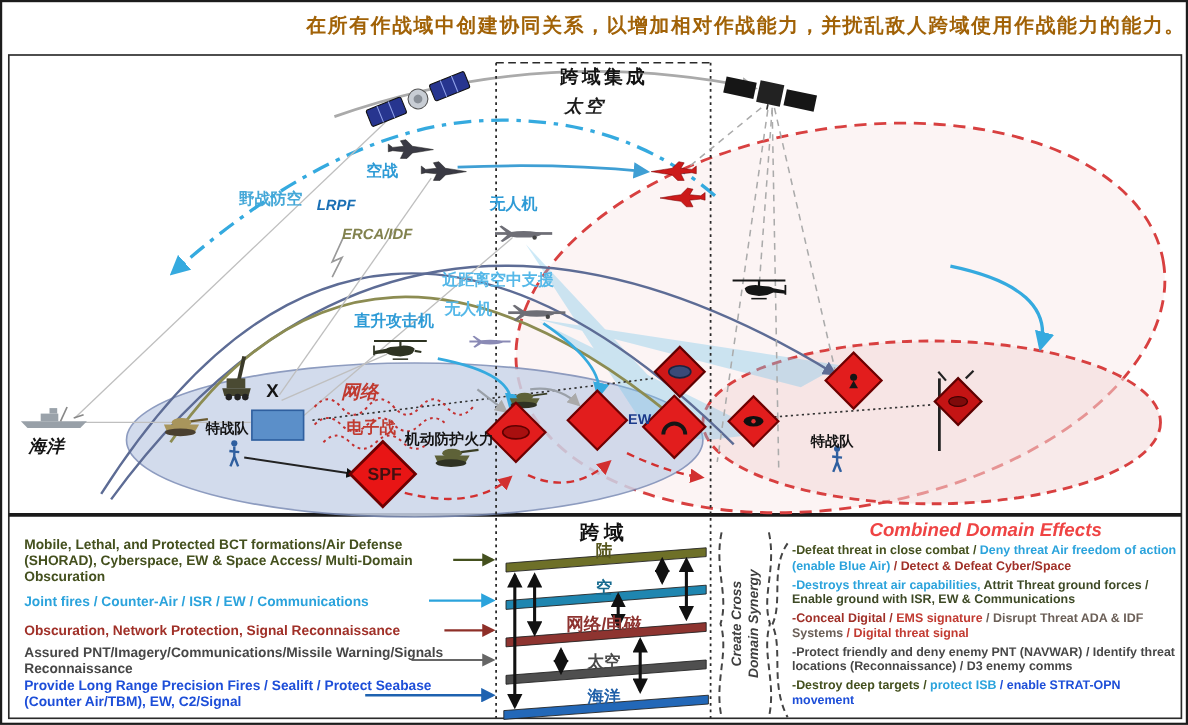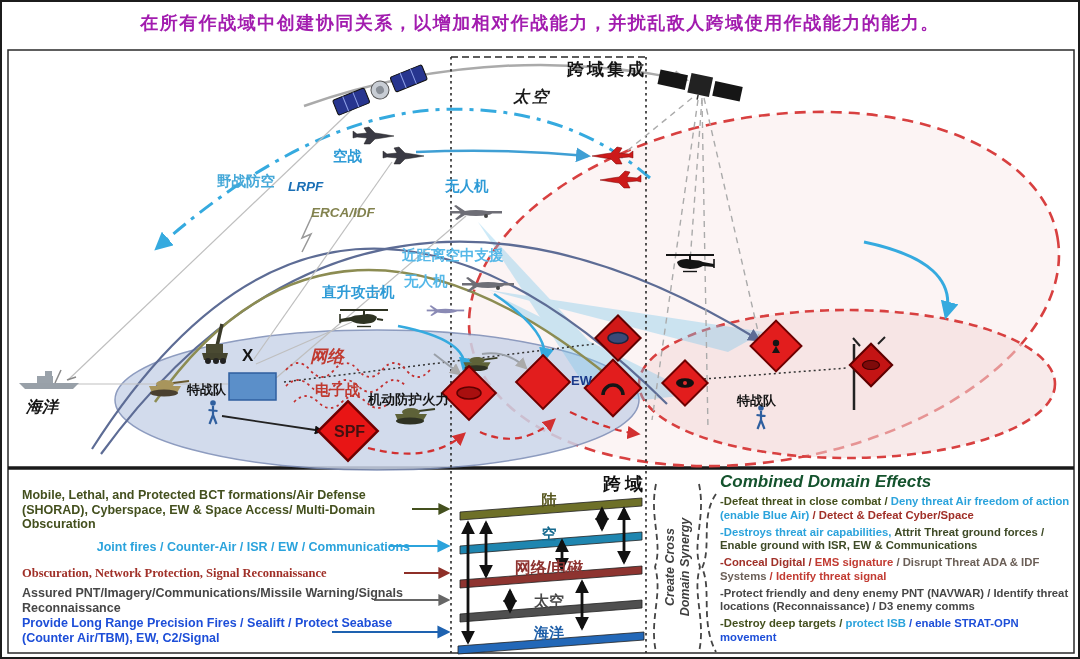--- a/index.html
+++ b/index.html
@@ -1,38 +1,38 @@
 <!DOCTYPE html>
 <html><head>
 <meta charset="utf-8">
 <style>
   html,body{margin:0;padding:0;background:#fff;}
   .frame{position:relative;width:1080px;height:659px;background:#fff;border:2px solid #1c1c1c;
          box-sizing:border-box;overflow:hidden;font-family:"Liberation Sans",sans-serif;}
   svg.layer{position:absolute;left:0;top:0;}
-  .top-title{position:absolute;top:9px;left:0;width:100%;text-align:center;font-size:18px;
-             font-weight:bold;color:#a21caf;letter-spacing:1.5px;}
+  .top-title{position:absolute;top:9px;left:0;width:100%;text-align:right;font-size:18px;
+             font-weight:bold;color:#a16207;letter-spacing:1.5px;}
   .lbl{position:absolute;font-weight:bold;white-space:nowrap;line-height:1;}
   .it{font-style:italic;}
   
   .c-ink{color:#141414}.c-mblue{color:#2E9BD6}.c-ablue{color:#45A8D8}.c-cyan{color:#55B8E8}
   .c-lrpf{color:#1A6FB5}.c-erca{color:#82824E}.c-red{color:#C03A30}
   .c-olive{color:#44501E}.c-lblue{color:#2BA3DC}.c-blue{color:#1d4ed8}.c-dred{color:#A03028}
   .c-bred{color:#C23B32}.c-gray{color:#474747}.c-gbrown{color:#6B5F57}.c-dkolive{color:#3E4A26}
   
   .cap{position:absolute;left:20px;width:388px;font-size:12.5px;font-weight:bold;line-height:1.16;}
   
   .effects{position:absolute;left:718px;top:468px;width:352px;}
-  .effects-title{font-size:17px;font-weight:bold;font-style:italic;color:#14532d;margin:2px 0 3px 0;}
+  .effects-title{font-size:17px;font-weight:bold;font-style:italic;color:#ef4444;text-align:center;margin:2px 0 3px 0;}
   .bullet{font-size:11.3px;font-weight:bold;line-height:1.22;margin:3px 0;}
   
   .dom-lbl{position:absolute;left:453px;width:188px;text-align:center;font-weight:bold;font-size:15px;}
-  .kuayu{position:absolute;left:449px;width:196px;top:470px;text-align:right;
+  .kuayu{position:absolute;left:449px;width:196px;top:470px;text-align:center;
          font-size:18px;font-weight:bold;color:#111;letter-spacing:4px;}
-  .cdi{position:absolute;left:449px;width:196px;top:56px;text-align:right;
+  .cdi{position:absolute;left:449px;width:196px;top:56px;text-align:center;
        font-size:17px;font-weight:bold;color:#141414;letter-spacing:3px;}
   .space-top{position:absolute;left:480px;width:100px;top:85px;text-align:center;font-size:16px;
              font-weight:bold;font-style:italic;color:#1c1c1c;font-family:"Liberation Serif",serif;letter-spacing:3px;}
   .synergy{position:absolute;left:576px;top:550px;width:200px;text-align:center;
            transform:rotate(-90deg);font-size:12.5px;font-weight:bold;font-style:italic;color:#3F3F3F;line-height:1.2;}
 </style>
 </head>
 <body>
 
 <div class="frame">
@@ -349,39 +349,39 @@
   <div class="lbl c-red" style="left:313px;top:380px;font-size:15px;">电子战</div>
   <div class="lbl c-ink" style="left:366px;top:391px;font-size:13.5px;">机动防护火力</div>
   <div class="lbl c-ink" style="left:185px;top:381px;font-size:13px;">特战队</div>
   <div class="lbl c-ink" style="left:735px;top:392px;font-size:13px;">特战队</div>
   <div class="lbl c-ink it" style="left:24px;top:397px;font-size:16px;">海洋</div>
   <div class="lbl c-ink" style="left:240px;top:345px;font-size:17px;">X</div>
   <div class="lbl" style="left:529px;top:372px;font-size:13px;color:#1B3A8B;margin-left:40px;">EW</div>
   <div class="lbl" style="left:332px;top:422px;font-size:16px;color:#431010;">SPF</div>
 
   <div class="cap c-olive" style="top:486px;">Mobile, Lethal, and Protected BCT formations/Air Defense (SHORAD), Cyberspace, EW &amp; Space Access/ Multi-Domain Obscuration</div>
-  <div class="cap c-lblue" style="top:538px;text-align:right;">Joint fires / Counter-Air / ISR / EW / Communications</div>
-  <div class="cap c-dred" style="top:564px;font-family:Liberation Serif, serif;">Obscuration, Network Protection, Signal Reconnaissance</div>
+  <div class="cap c-lblue" style="top:538px;">Joint fires / Counter-Air / ISR / EW / Communications</div>
+  <div class="cap c-dred" style="top:564px;">Obscuration, Network Protection, Signal Reconnaissance</div>
   <div class="cap c-gray" style="top:584px;">Assured PNT/Imagery/Communications/Missile Warning/Signals Reconnaissance</div>
   <div class="cap c-blue" style="top:614px;">Provide Long Range Precision Fires / Sealift / Protect Seabase (Counter Air/TBM), EW, C2/Signal</div>
 
   <div class="kuayu">跨域</div>
   <div class="dom-lbl" style="top:489px;color:#56561E;">陆</div>
   <div class="dom-lbl" style="top:523px;color:#166A8F;">空</div>
   <div class="dom-lbl" style="top:556px;color:#8E3330;font-size:16px;">网络/电磁</div>
   <div class="dom-lbl" style="top:590px;color:#4A4A4A;">太空</div>
   <div class="dom-lbl" style="top:622px;color:#1F5FA8;">海洋</div>
 
   <div class="synergy">
     <div>Create Cross</div>
     <div>Domain Synergy</div>
   </div>
 
   <div class="effects">
     <div class="effects-title">Combined Domain Effects</div>
     <div class="bullet"><span class="c-olive">-Defeat threat in close combat / </span><span class="c-lblue">Deny threat Air freedom of action (enable Blue Air)</span><span class="c-dred"> / Detect &amp; Defeat Cyber/Space</span></div>
     <div class="bullet"><span class="c-lblue">-Destroys threat air capabilities,</span><span class="c-dkolive"> Attrit Threat ground forces / Enable ground with ISR, EW &amp; Communications</span></div>
-    <div class="bullet"><span class="c-dred">-Conceal Digital / </span><span class="c-bred">EMS signature</span><span class="c-gbrown"> / Disrupt Threat ADA &amp; IDF Systems</span><span class="c-bred"> / Identify threat signal</span></div>
+    <div class="bullet"><span class="c-dred">-Conceal Digital / </span><span class="c-bred">EMS signature</span><span class="c-gbrown"> / Disrupt Threat ADA &amp; IDF Systems</span><span class="c-bred"> / Digital threat signal</span></div>
     <div class="bullet"><span class="c-gray">-Protect friendly and deny enemy PNT (NAVWAR) / Identify threat locations (Reconnaissance) / D3 enemy comms</span></div>
     <div class="bullet"><span class="c-olive">-Destroy deep targets / </span><span class="c-lblue">protect ISB</span><span class="c-blue"> / enable STRAT-OPN movement</span></div>
   </div>
 
 </div>
 
 </body></html>

